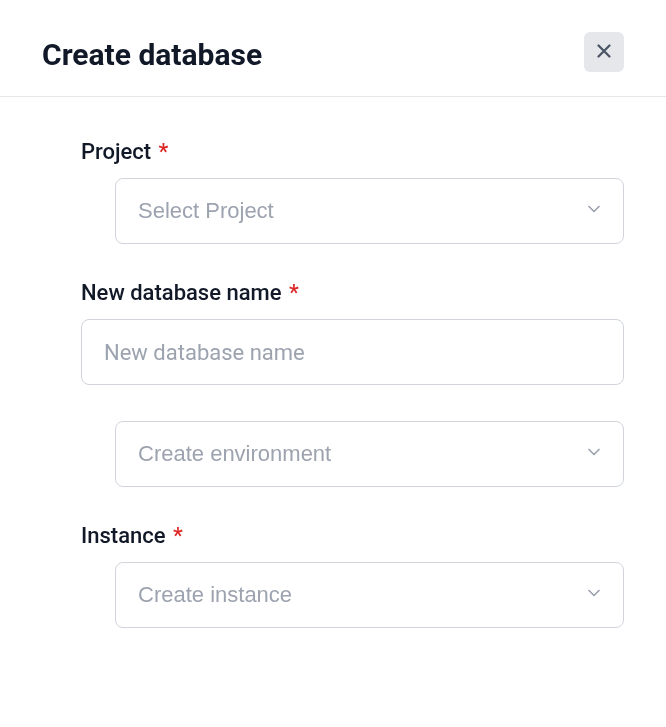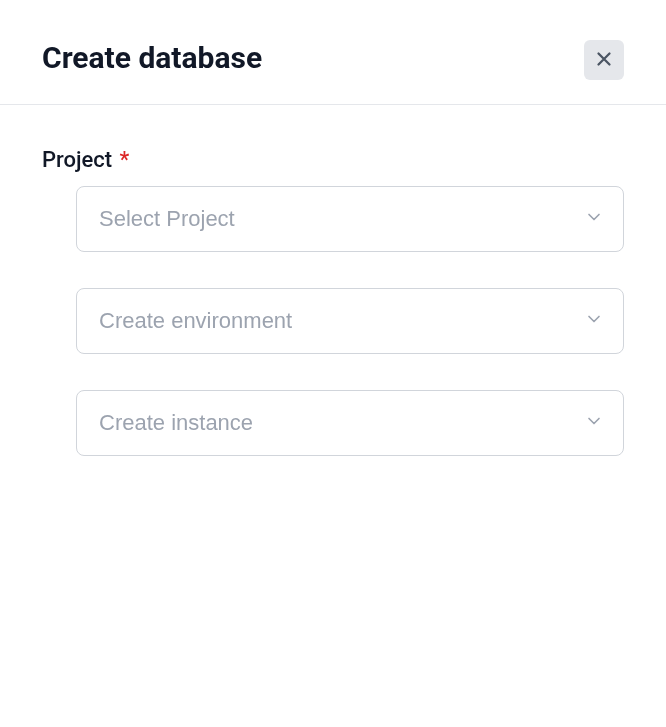--- a/index.html
+++ b/index.html
@@ -9,23 +9,23 @@
     }
     body {
       font-family: -apple-system, BlinkMacSystemFont, "Segoe UI", Roboto, Helvetica, Arial, sans-serif;
       background: #ffffff;
       width: 666px;
       height: 727px;
       overflow: hidden;
     }
     .modal-header {
       display: flex;
-      align-items: flex-start;
+      align-items: flex-end;
       justify-content: space-between;
-      padding: 40px 42px 24px 42px;
+      padding: 32px 42px 24px 42px;
       border-bottom: 1px solid #e5e7eb;
     }
     .modal-title {
       font-size: 30px;
       font-weight: 700;
       color: #111827;
     }
     .close-button {
       width: 40px;
       height: 40px;
@@ -42,20 +42,21 @@
       width: 22px;
       height: 22px;
       stroke: #4b5563;
       stroke-width: 2.5;
     }
     .form-body {
       padding: 42px 42px 0 42px;
     }
     .form-group {
       margin-bottom: 36px;
+      margin-left: 39px;
     }
     .form-label {
       display: block;
       font-size: 22px;
       font-weight: 500;
       color: #111827;
       margin-bottom: 14px;
     }
     .required-mark {
       color: #dc2626;
@@ -136,35 +137,46 @@
         <span>Select Project</span>
       </button>
       <span class="chevron-icon">
         <svg viewBox="0 0 24 24">
           <path d="M6 9L12 15L18 9" stroke-linecap="round" stroke-linejoin="round"></path>
         </svg>
       </span>
     </div>
   </div>
 
+  <div class="form-group">
+    <label class="form-label">
+      <span>New database name</span>
+      <span class="required-mark">*</span>
+    </label>
+    <input type="text" class="text-input" placeholder="New database name" style="">
+  </div>
 
   <div class="form-group">
     <div class="select-wrapper">
       <button class="select-input">
         <span>Create environment</span>
       </button>
       <span class="chevron-icon">
         <svg viewBox="0 0 24 24">
           <path d="M6 9L12 15L18 9" stroke-linecap="round" stroke-linejoin="round"></path>
         </svg>
       </span>
     </div>
   </div>
 
   <div class="form-group">
+    <label class="form-label">
+      <span>Instance</span>
+      <span class="required-mark">*</span>
+    </label>
     <div class="select-wrapper">
       <button class="select-input">
         <span>Create instance</span>
       </button>
       <span class="chevron-icon">
         <svg viewBox="0 0 24 24">
           <path d="M6 9L12 15L18 9" stroke-linecap="round" stroke-linejoin="round"></path>
         </svg>
       </span>
     </div>

